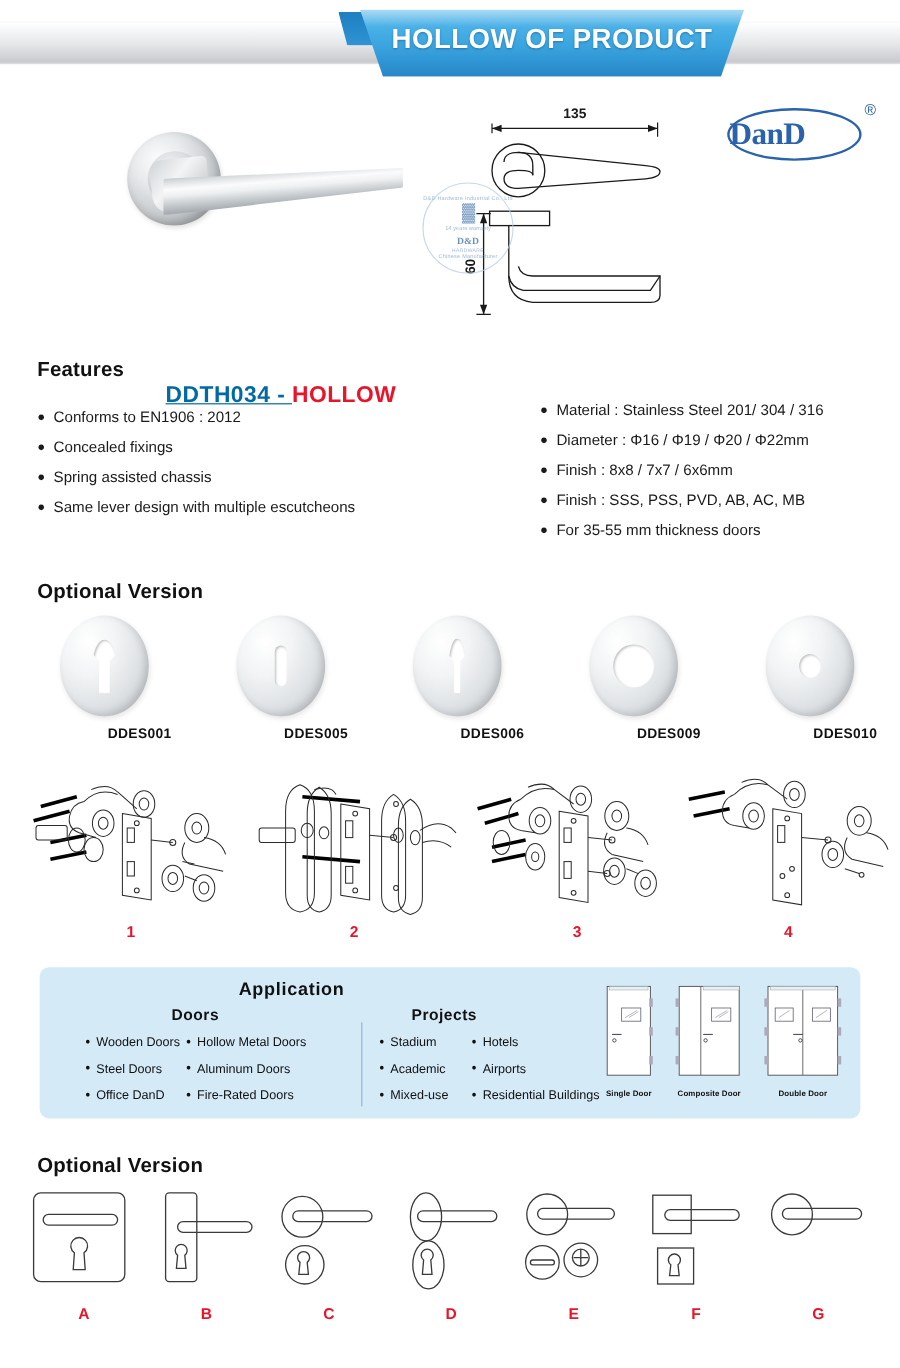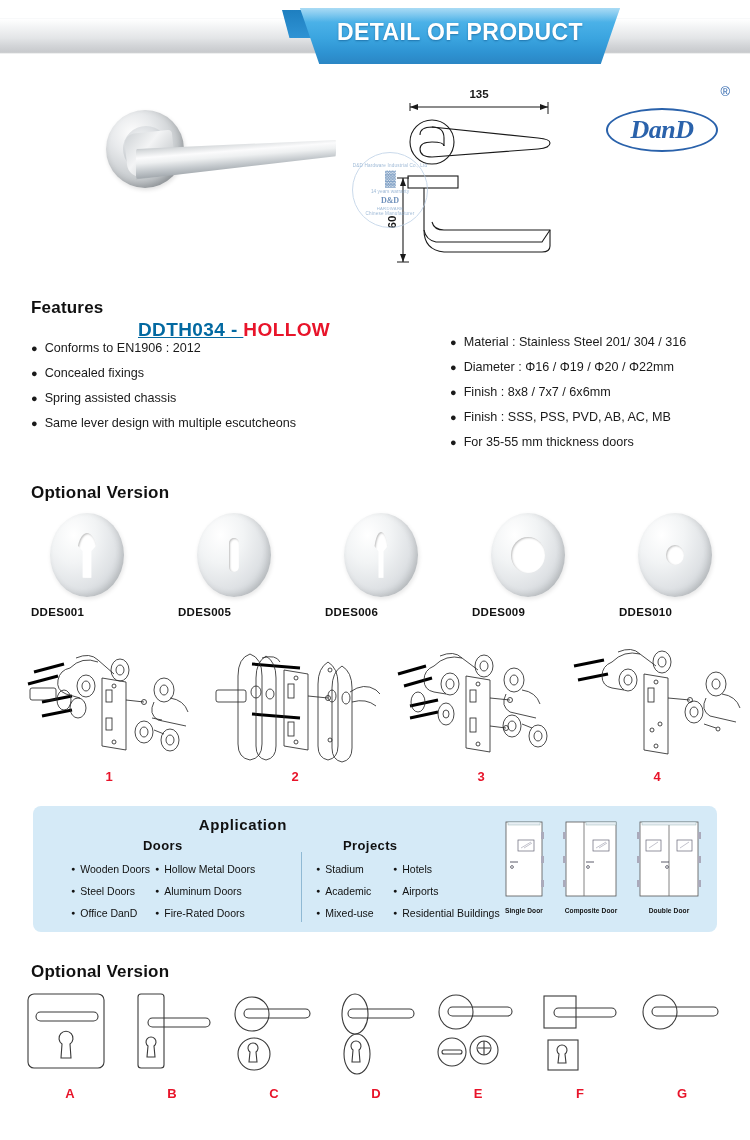--- a/index.html
+++ b/index.html
@@ -51,24 +51,24 @@
     text-shadow: 0 1px 2px rgba(0,60,110,0.45);
     white-space: nowrap;
   }
 
   
   .logo-wrap {
     position: absolute; right: 18px; top: 84px;
     width: 126px; height: 58px;
   }
   .logo-ellipse {
-    position: absolute; left: 0; top: 24px;
+    position: absolute; left: 0; top: 6px;
     width: 112px; height: 44px;
     border: 2.5px solid #2a62ab; border-radius: 50%;
-    display: flex; align-items: center; justify-content: center; font-style: italic;
+    display: flex; align-items: center; justify-content: flex-start;
   }
   .logo-text {
     font-family: "Liberation Serif", serif;
     font-size: 26px; font-weight: bold; color: #2a62ab;
     letter-spacing: -0.5px; line-height: 1;
   }
   .logo-reg {
     position: absolute; right: 2px; top: 0;
     font-size: 13px; color: #2a62ab;
   }
@@ -141,21 +141,21 @@
   .feat-item .dot { font-size: 11px; line-height: 25px; margin-right: 7px; }
   .feat-cont { padding-left: 18px; white-space: nowrap; }
 
   
   .esc-sec { position: absolute; left: 0; top: 483px; width: 750px; }
   .esc-sec .sec-head { position: absolute; left: 31px; top: 0; }
   .esc-row {
     position: absolute; left: 31px; top: 30px; width: 700px;
     display: flex; justify-content: space-between;
   }
-  .esc-cell { width: 112px; text-align: left; }
+  .esc-cell { width: 112px; text-align: right; }
   .esc-disc {
     position: relative; width: 74px; height: 84px; margin: 0 auto;
     border-radius: 50%;
     background: radial-gradient(ellipse at 32% 26%, #ffffff 0%, #f2f4f5 32%, #dfe2e5 62%, #c4c9cd 88%, #d9dcdf 100%);
     box-shadow: inset -3px -2px 6px rgba(0,0,0,0.12), 1px 2px 4px rgba(0,0,0,0.10);
   }
   .esc-hole {
     position: absolute; background: #ffffff;
     box-shadow: inset 1px 1px 2px rgba(0,0,0,0.25);
   }
@@ -248,21 +248,21 @@
 
 <div class="page">
 
   <div class="banner-zone">
     <div class="banner-bar"></div>
     <div class="ribbon-tail left"></div>
     <div class="ribbon-tail right"></div>
     <div class="ribbon">
       <div class="ribbon-top-shine"></div>
     </div>
-    <div class="banner-title">DETAIL OF PRODUCT</div>
+    <div class="banner-title">HOLLOW OF PRODUCT</div>
   </div>
 
   <div class="logo-wrap">
     <div class="logo-ellipse">
       <span class="logo-text">DanD</span>
     </div>
     <span class="logo-reg">®</span>
   </div>
 
   <div class="hero">

